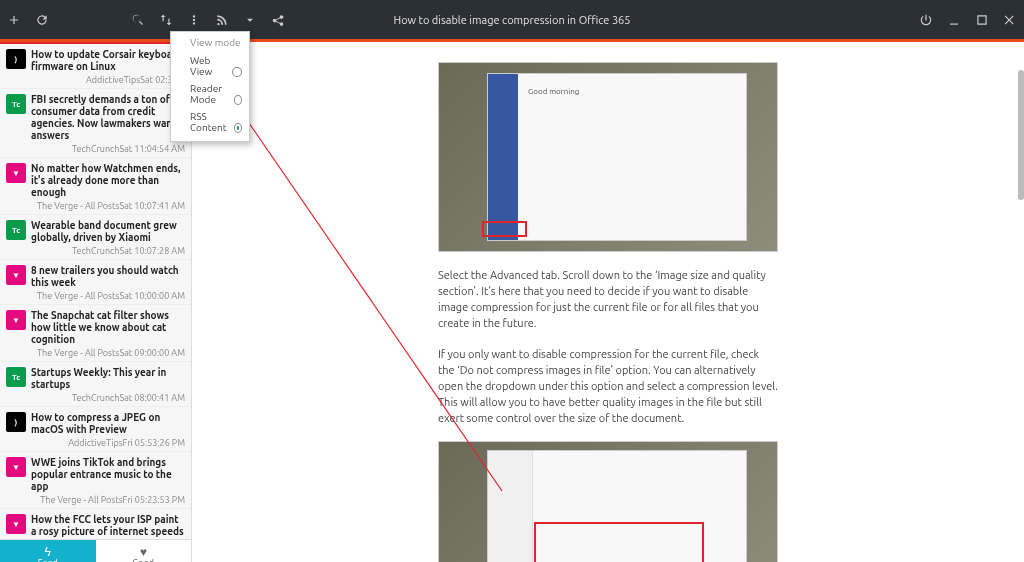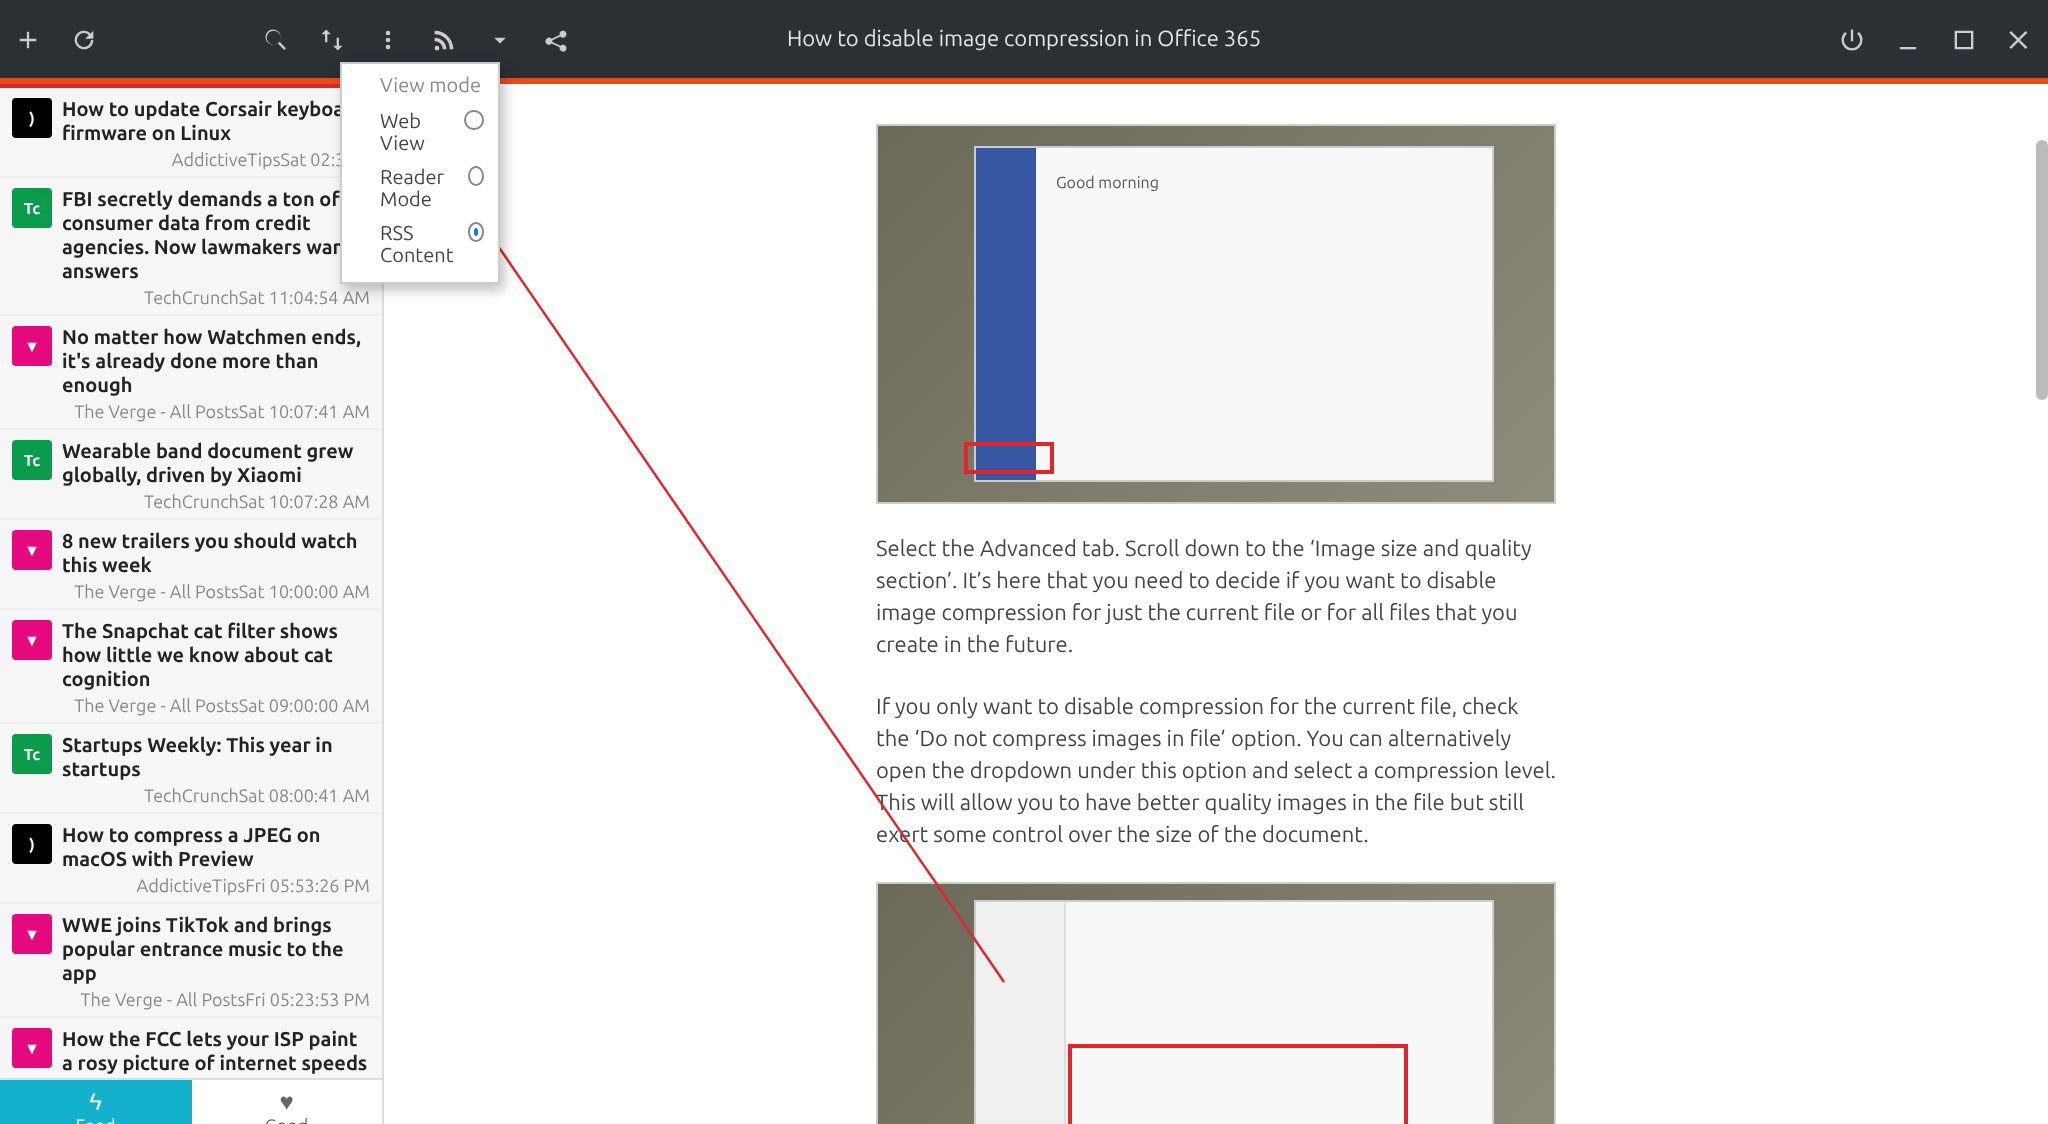--- a/index.html
+++ b/index.html
@@ -29,21 +29,21 @@
   .content { flex:1; position:relative; display:flex; flex-direction:column; align-items:center; overflow-y:auto; background:#fff; }
   .article { width:340px; margin-top:20px; color:#444; font-size:11px; line-height:16px; }
   .screenshot-ph { width:340px; height:190px; background:linear-gradient(135deg,#6b6a58,#8e8d7c); position:relative; border:1px solid #ccc; }
   .screenshot-ph .panel { position:absolute; background:#f8f8f8; border:1px solid #ccc;margin-left:18px; }
   .redbox { position:absolute; border:2px solid #e1252a; }
   .article p { margin:15px 0; }
   .scrollbar { position:absolute; right:0; top:28px; width:6px; height:130px; background:#bbb; border-radius:3px; }
   
   .menu { position:absolute; left:170px; top:31px; width:80px; background:#fff; border:1px solid #ccc; box-shadow:2px 3px 6px rgba(0,0,0,.25); font-size:10px; color:#444; padding:3px 0 5px 12px; z-index:20; }
   .menu .hdr { padding:2px 7px 4px 7px; color:#888; }
-  .menu .row { display:flex; align-items:flex-start; justify-content:space-between; padding:3px 7px; cursor:pointer; }
+  .menu .row { display:flex; align-items:flex-end; justify-content:space-between; padding:3px 7px; cursor:pointer; }
   .menu .radio { width:10px; height:10px; border:1px solid #888; border-radius:50%; display:inline-block; position:relative; }
   .menu .radio.checked::after { content:""; position:absolute; inset:2px; background:#0a7cd5; border-radius:50%; }
   
   .arrow-svg { position:absolute; left:192px; top:31px; width:832px; height:531px; pointer-events:none; z-index:15; }
   
   .fv-at { background:#000 !important; color:#fff; }
   .fv-tc { background:#0a9b4d !important; }
   .fv-vg { background:#e5097f !important; color:#fff; }
 </style>
 </head>

